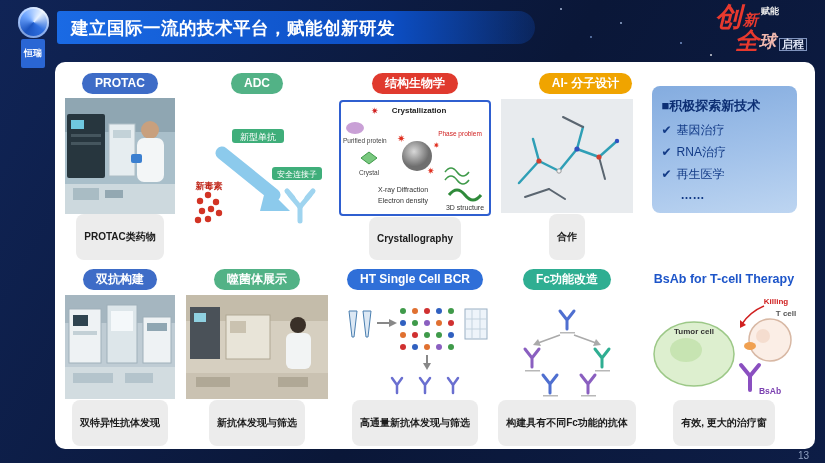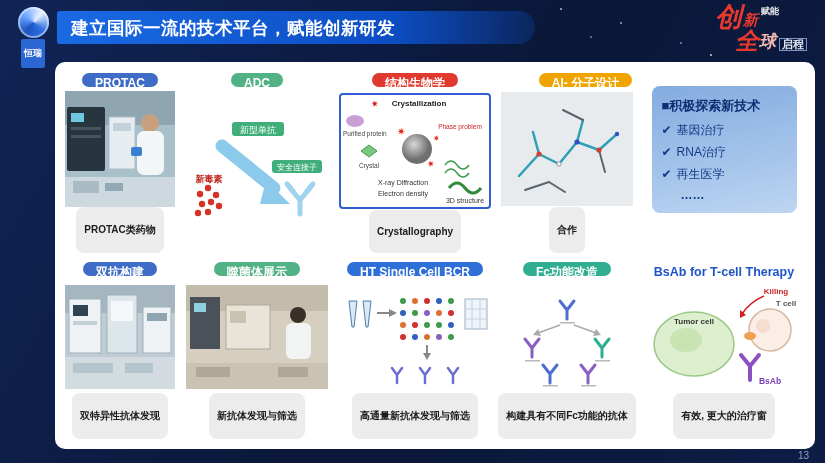--- a/index.html
+++ b/index.html
@@ -30,21 +30,21 @@
   .stamp .s3 { font-size:24px; left:26px; top:27px; }
   .stamp .s4 { font-size:17px; left:50px; top:31px; color:#f0b8ae; }
   .stamp .t2 { font-size:11px; left:70px; top:36px; color:#dfe6f5; font-style:normal;
                border:1px solid #7f93bd; padding:0 2px; }
   
   .card { position:absolute; left:55px; top:62px; width:760px; height:387px; background:#fff;
           border-radius:10px; padding:8px; display:grid;
           grid-template-columns:114px 146px 156px 134px 166px;
           grid-template-rows:1fr 1fr; column-gap:7px; row-gap:4px; }
   .panel { display:flex; flex-direction:column; align-items:center; min-width:0; }
-  .pill { height:14px; line-height:21px; padding:0 13px; border-radius:11px; color:#fff; font-size:12px;
+  .pill { height:21px; line-height:21px; padding:0 13px; border-radius:11px; color:#fff; font-size:12px;
           font-weight:bold; white-space:nowrap; margin:3px 0 4px; }
   .pill-plain { background:none; padding:0; font-size:12.5px; }
   .imgbox { flex:1; width:100%; display:flex; align-items:center; justify-content:center; min-height:0; }
   svg { display:block; }
   svg text { font-family:"Liberation Sans", sans-serif; }
   .caption { background:#ececec; border-radius:8px; padding:16px 8px; font-size:10px; font-weight:bold;
              color:#1c1c1c; white-space:nowrap; margin-bottom:2px; }
   
   .explore-box { margin-top:16px; width:145px; border-radius:8px; padding:11px 10px;
                  background:linear-gradient(170deg,#84acdf,#a2c2ea 55%,#bdd5f1); }

